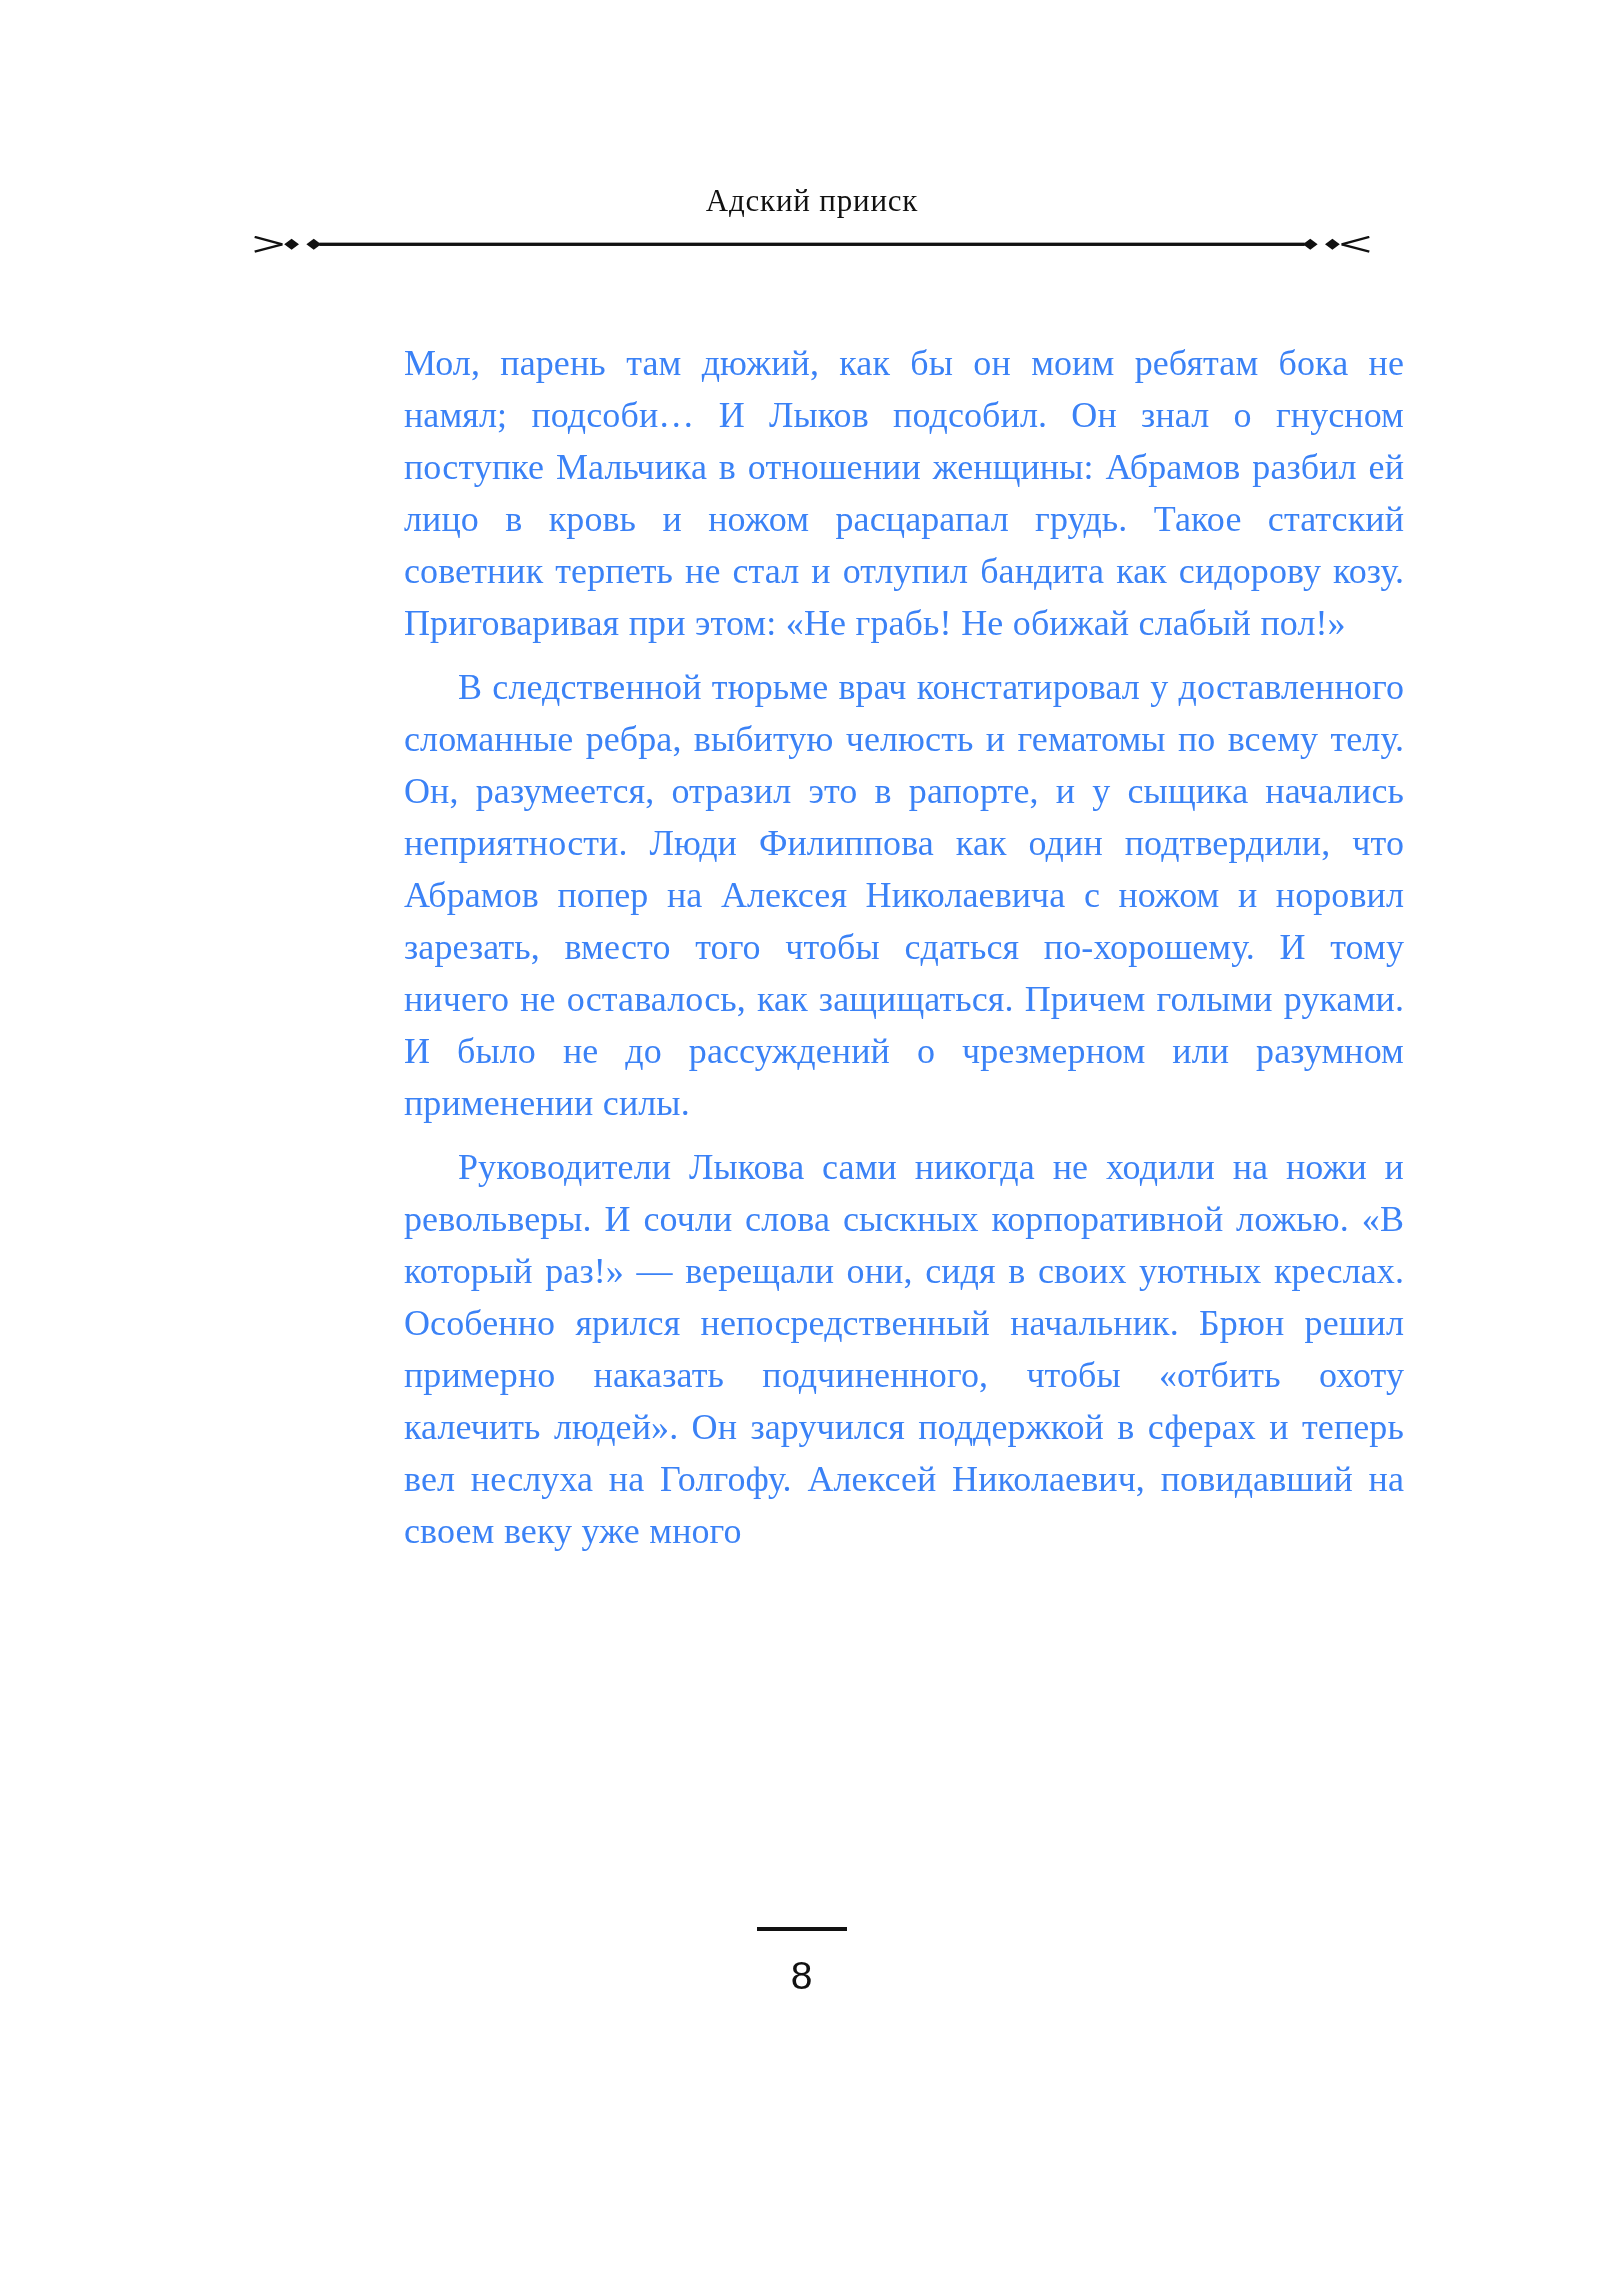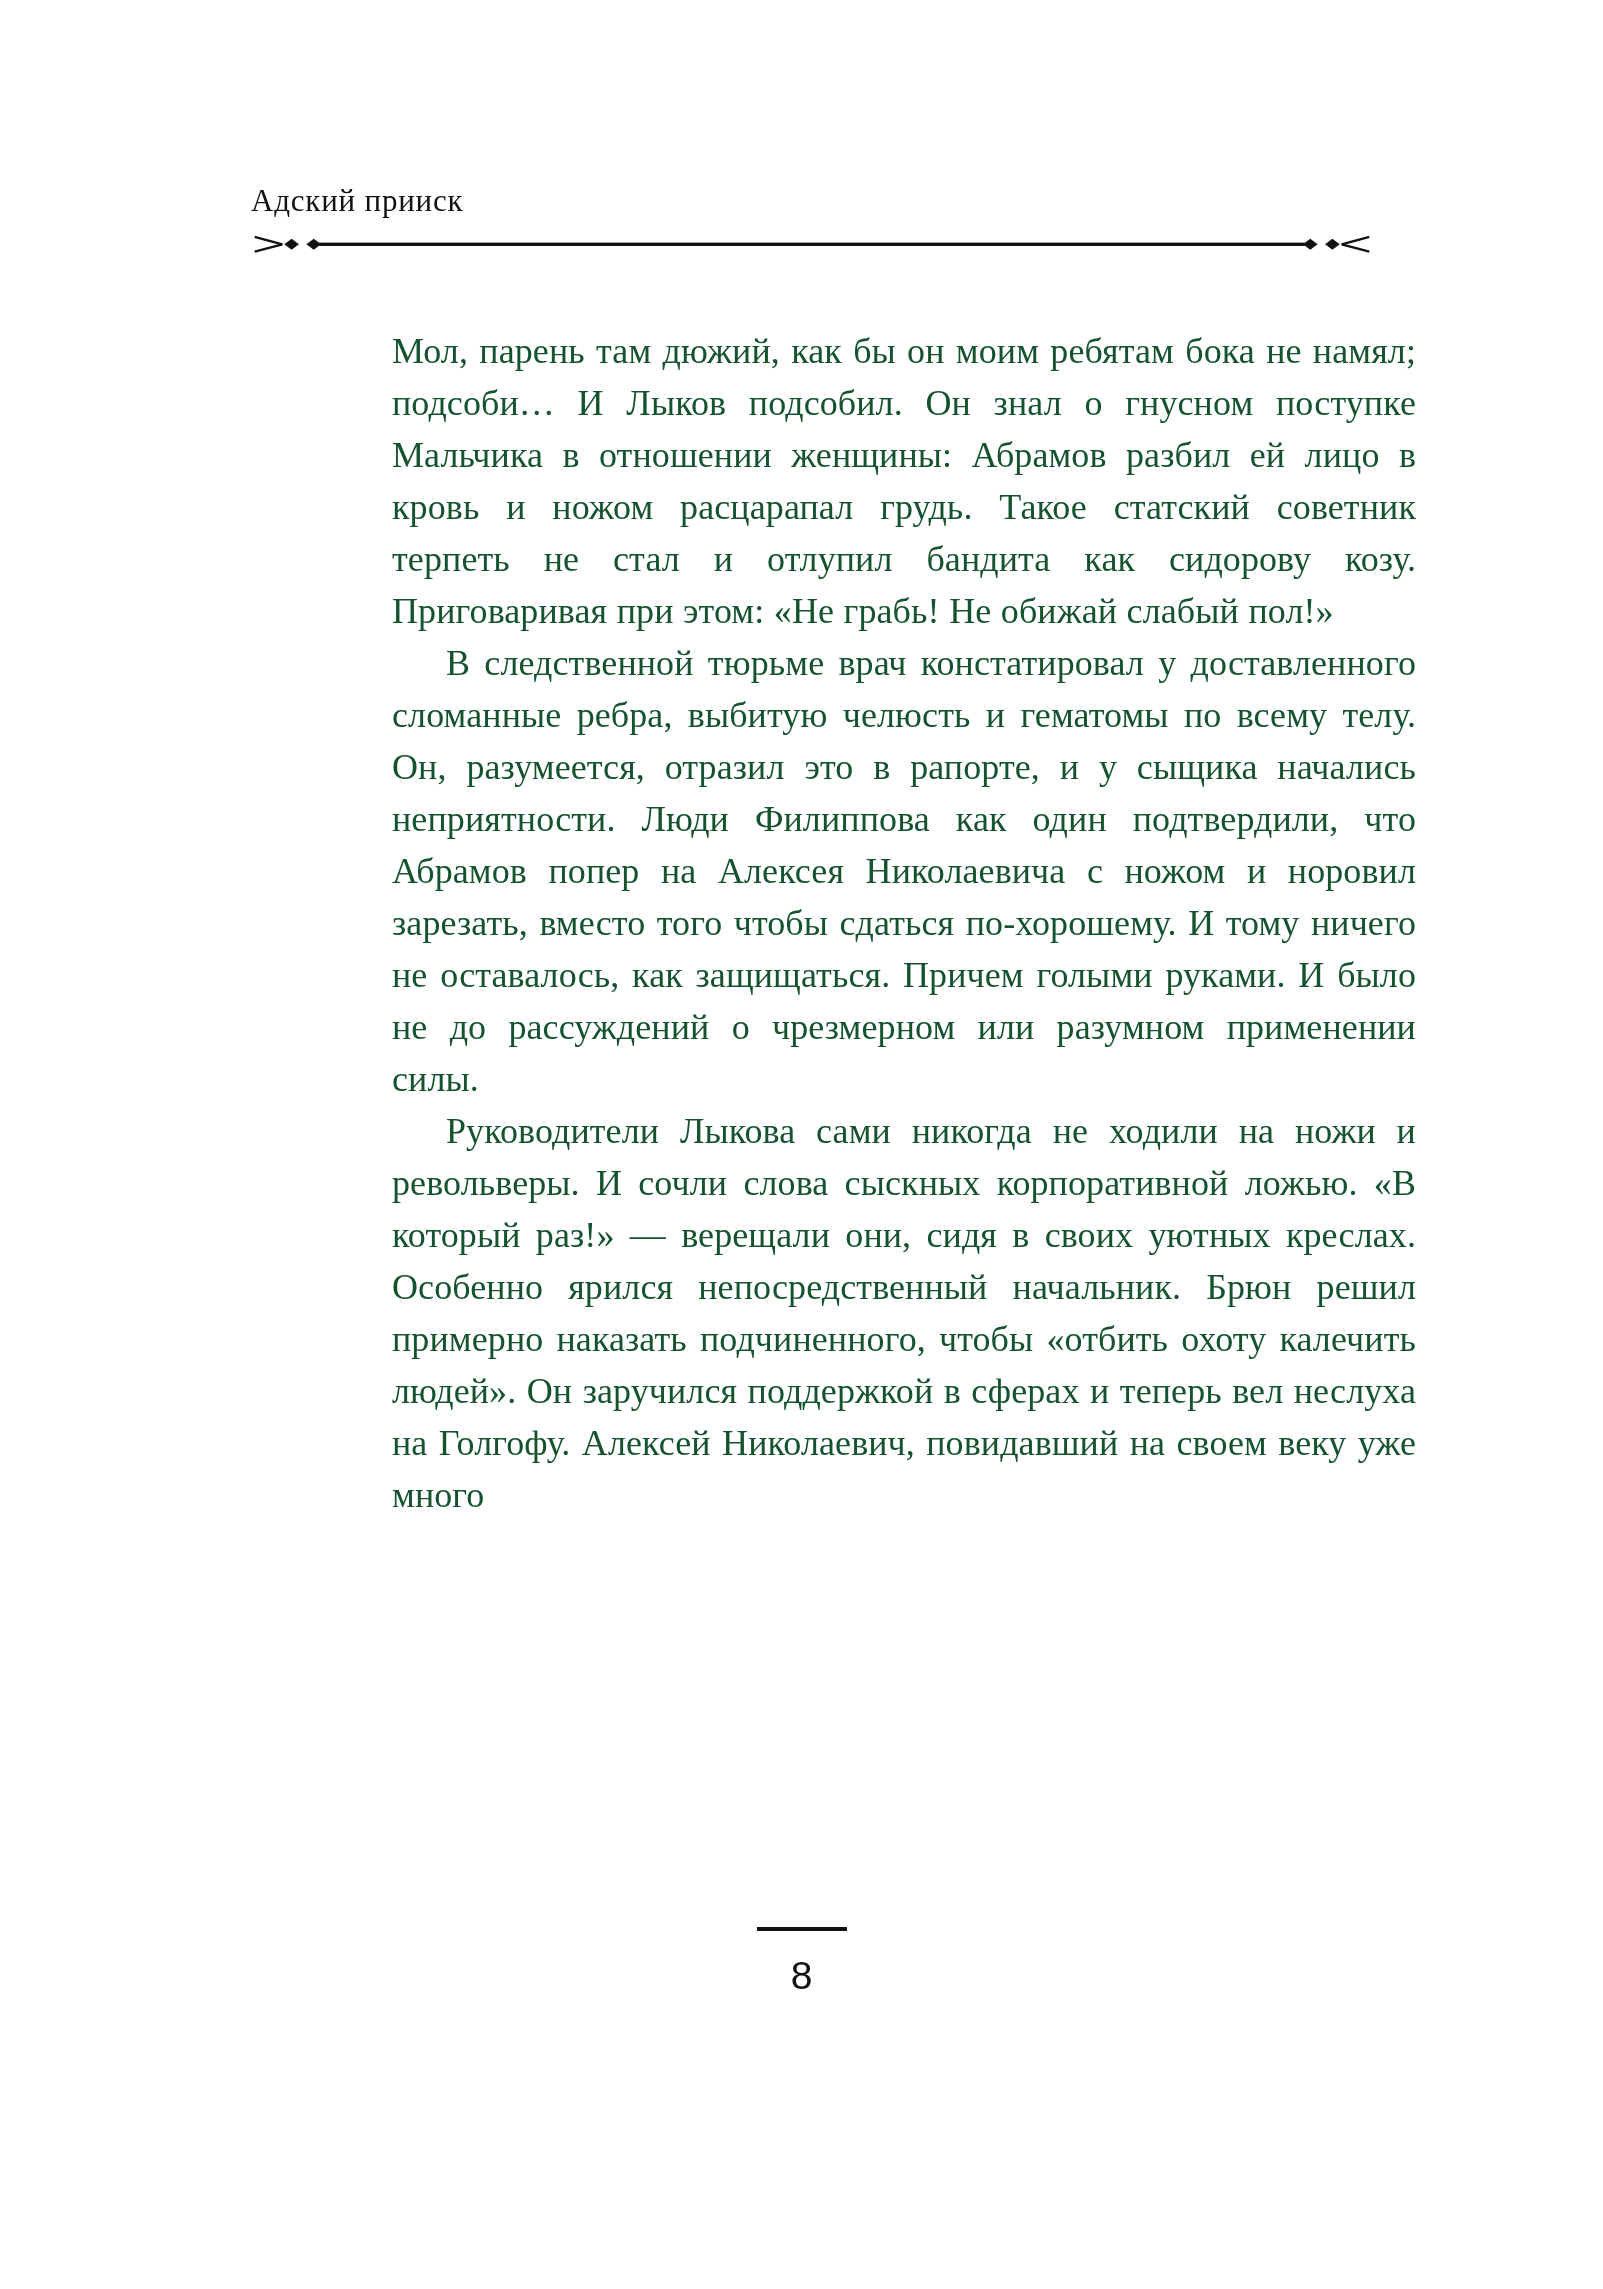--- a/index.html
+++ b/index.html
@@ -27,20 +27,21 @@
     left: 251px;
     top: 181px;
     width: 1122px;
     height: 83px;
   }
   .running-head-title {
     position: absolute;
     left: 0;
     top: 0;
     width: 100%;
+    text-align: center;
     font-size: 31px;
     letter-spacing: 0.8px;
     line-height: 39px;
     color: #111111;
     white-space: nowrap;
   }
   .head-rule {
     position: absolute;
     left: 0;
     top: 55px;
@@ -54,29 +55,29 @@
   }
 
   
   .body-text {
     position: absolute;
     left: 392px;
     top: 325px;
     width: 1024px;
   }
   .body-text p {
-    margin: 0;
+    margin: 12px;
     font-size: 36px;
     line-height: 52px;
     text-align: justify;
     text-justify: inter-word;
     text-indent: 54px;
     letter-spacing: 0.1px;
     word-spacing: 0.4px;
-    color: #14532d;
+    color: #3b82f6;
     hyphens: none;
   }
   .body-text p.no-indent {
     text-indent: 0;
   }
 
   
   .footer {
     position: absolute;
     left: 0;

